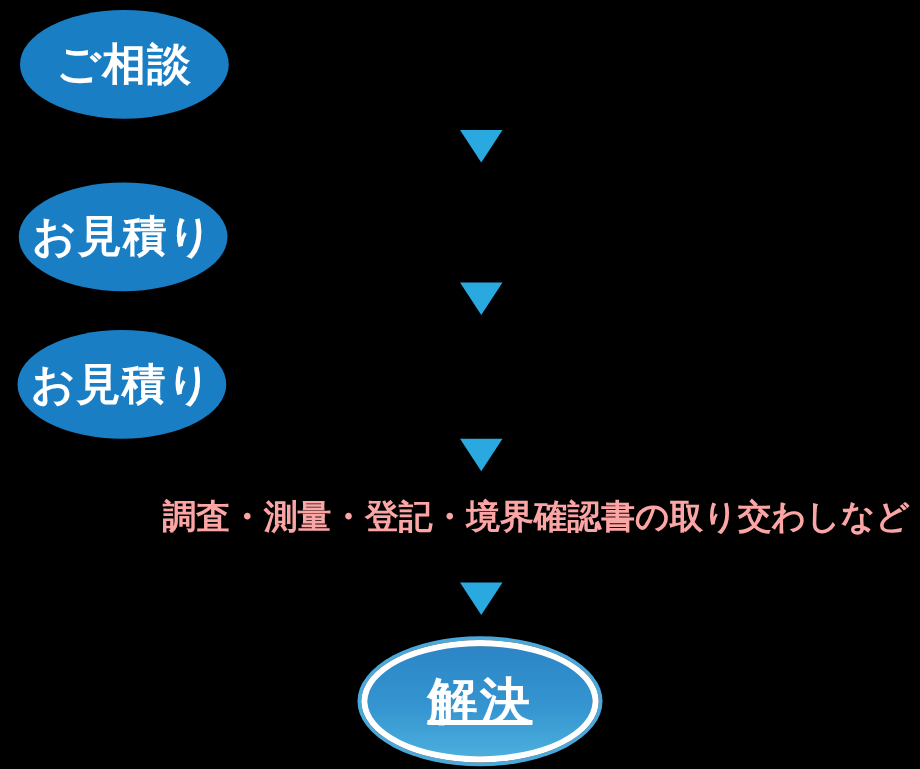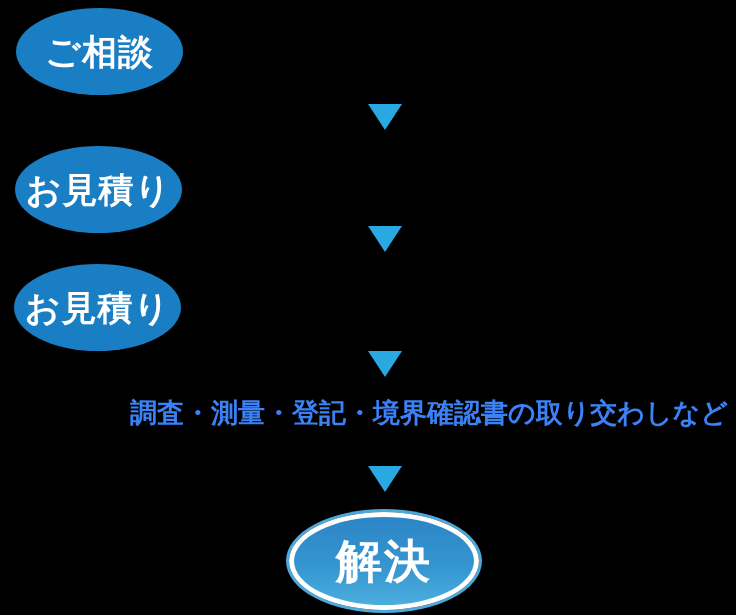--- a/index.html
+++ b/index.html
@@ -43,45 +43,46 @@
   }
   .arrow1{top:104px;}
   .arrow2{top:226px;}
   .arrow3{top:351px;}
   .arrow4{top:466px;}
 
   
   .note{
     position:absolute;
     left:118px;top:397px;
-    color:#3b82f6;
+    color:#fca5a5;
     font-weight:bold;
     font-size:27px;
     white-space:nowrap;
     line-height:1.2;
   }
 
   
   .final{
     position:absolute;
     left:277px;top:512px;
     width:180px;height:88px;
     background:linear-gradient(to bottom,#2c85c6 0%,#3595d0 55%,#4baedd 100%);
     border:5px solid #ffffff;
     border-radius:50%;
     box-shadow:0 0 0 3px #49a9dc;
     display:flex;align-items:center;justify-content:center;
   }
   .final .lbl{
     color:#ffffff;
     font-weight:bold;
-    font-size:46px;
+    font-size:40px;
     letter-spacing:2px;
     white-space:nowrap;
     line-height:1;
+    text-decoration:underline;
   }
 </style>
 </head>
 <body>
 
 <div class="stage">
 
   <div class="step step1">
     <span class="lbl">ご相談</span>
   </div>

